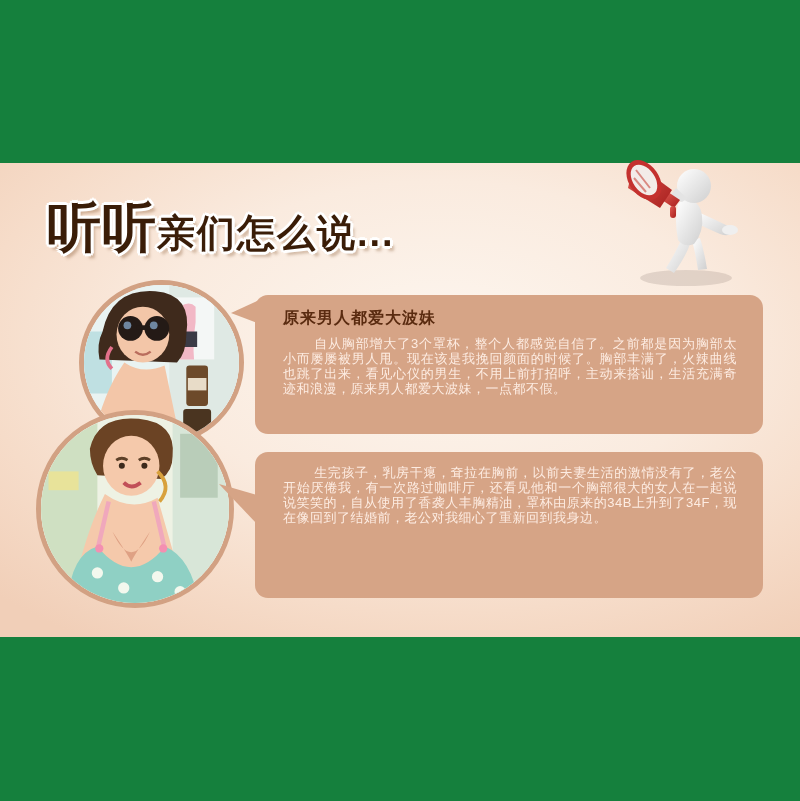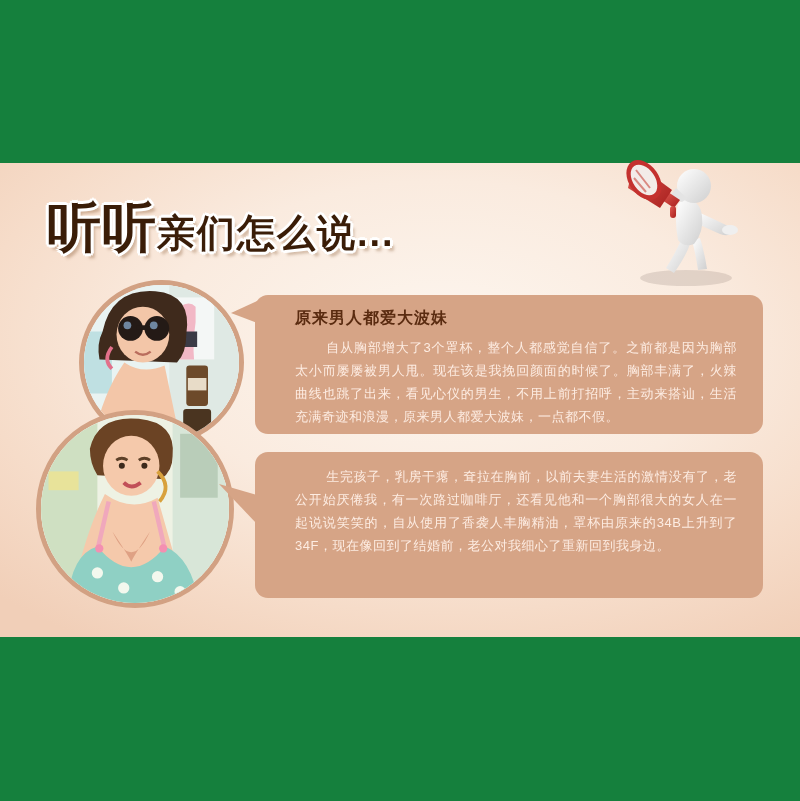--- a/index.html
+++ b/index.html
@@ -33,30 +33,30 @@
     position:absolute; border-radius:50%; overflow:hidden;
     border:5px solid #d2a183; background:#eef4f2;
   }
   .photo svg { display:block; width:100%; height:100%; }
   .photo1 { left:79px;  top:280px; width:165px; height:165px; z-index:2; }
   .photo2 { left:36px;  top:410px; width:198px; height:198px; z-index:3; }
   
   .bubble {
     position:absolute; left:255px; width:508px;
     background:#d6a486; border-radius:13px;
-    padding:13px 26px 10px 40px; z-index:4;
+    padding:13px 26px 10px 28px; z-index:4;
   }
   .bubble1 { top:295px; height:139px; }
   .bubble2 { top:452px; height:146px; }
   .bubble-title {
     color:#5a2b10; font-size:16px; font-weight:bold;
     letter-spacing:1px; margin-bottom:7px;
   }
   .bubble-body {
-    color:#fdece2; font-size:13px; line-height:23px;
+    color:#fdece2; font-size:13px; line-height:15px;
     text-align:justify; text-indent:2.4em; letter-spacing:0.5px;
   }
   .tail { position:absolute; z-index:4; }
   .tail svg { display:block; }
 </style>
 </head>
 <body>
 
 <div class="stage">
 

